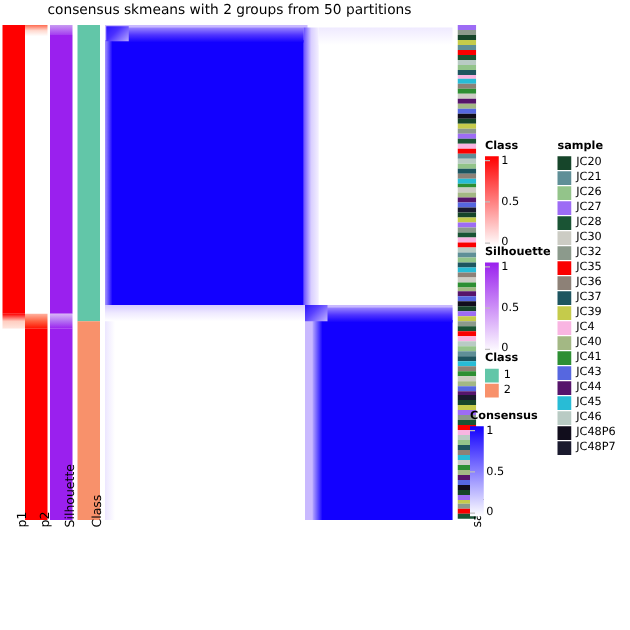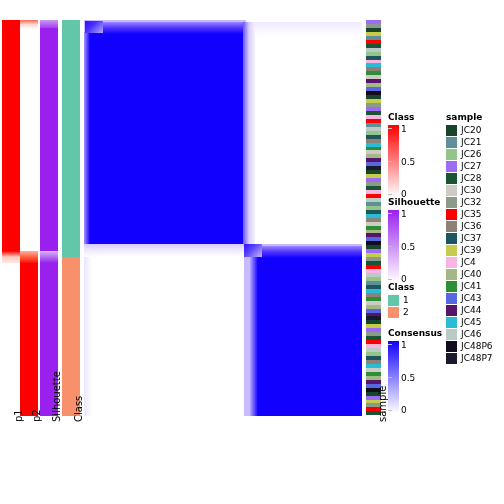--- a/index.html
+++ b/index.html
@@ -53,20 +53,21 @@
 
   .samplelegend{position:absolute;left:446px;top:112px;}
   .samplelegend .ltitle{font-size:9px;font-weight:bold;line-height:11px;margin-bottom:2px;}
   .samplelegend .disc .sw{width:11px;height:11px;}
 </style>
 </head>
 <body>
 
 <div class="root">
 
+  <div class="title">consensus skmeans with 2 groups from 50 partitions</div>
 
   <div class="annocol" style="left:2px;width:18px;height:396px;background:#ffffff;">
     <div class="annoseg" style="top:0;height:231px;background:#ff0000;"></div>
     <div class="annoseg" style="top:231px;height:12px;background:linear-gradient(to bottom,#ff0000,#ffcdc0,#ffe7e0);"></div>
     <div class="annoseg" style="top:243px;height:153px;background:#ffffff;"></div>
   </div>
 
   <div class="annocol" style="left:20px;width:18px;height:396px;background:#ffffff;">
     <div class="annoseg" style="top:0;height:9px;background:linear-gradient(to bottom,#ff6a50,#ffd9cf,#ffffff);"></div>
     <div class="annoseg" style="top:9px;height:222px;background:#ffffff;"></div>
@@ -263,21 +264,21 @@
     <div class="disc">
       <span class="sw" style="background:#62c6a8;"></span>
       <span class="lb">1</span>
     </div>
     <div class="disc">
       <span class="sw" style="background:#f8916b;"></span>
       <span class="lb">2</span>
     </div>
   </div>
 
-  <div class="legend" style="left:388px;top:328px;">
+  <div class="legend" style="left:376px;top:328px;">
     <div class="ltitle">Consensus</div>
     <div style="position:relative;height:72px;">
       <div class="gradbar" style="left:0;top:0;height:72px;background:linear-gradient(to bottom,#1200ff,#ffffff);"></div>
       <div class="gradticks">
         <span style="top:0px;">1</span>
         <span style="top:33px;">0.5</span>
         <span style="top:65px;">0</span>
       </div>
       <div class="tickmark" style="left:0;top:3px;"></div>
       <div class="tickmark" style="left:0;top:36px;"></div>

